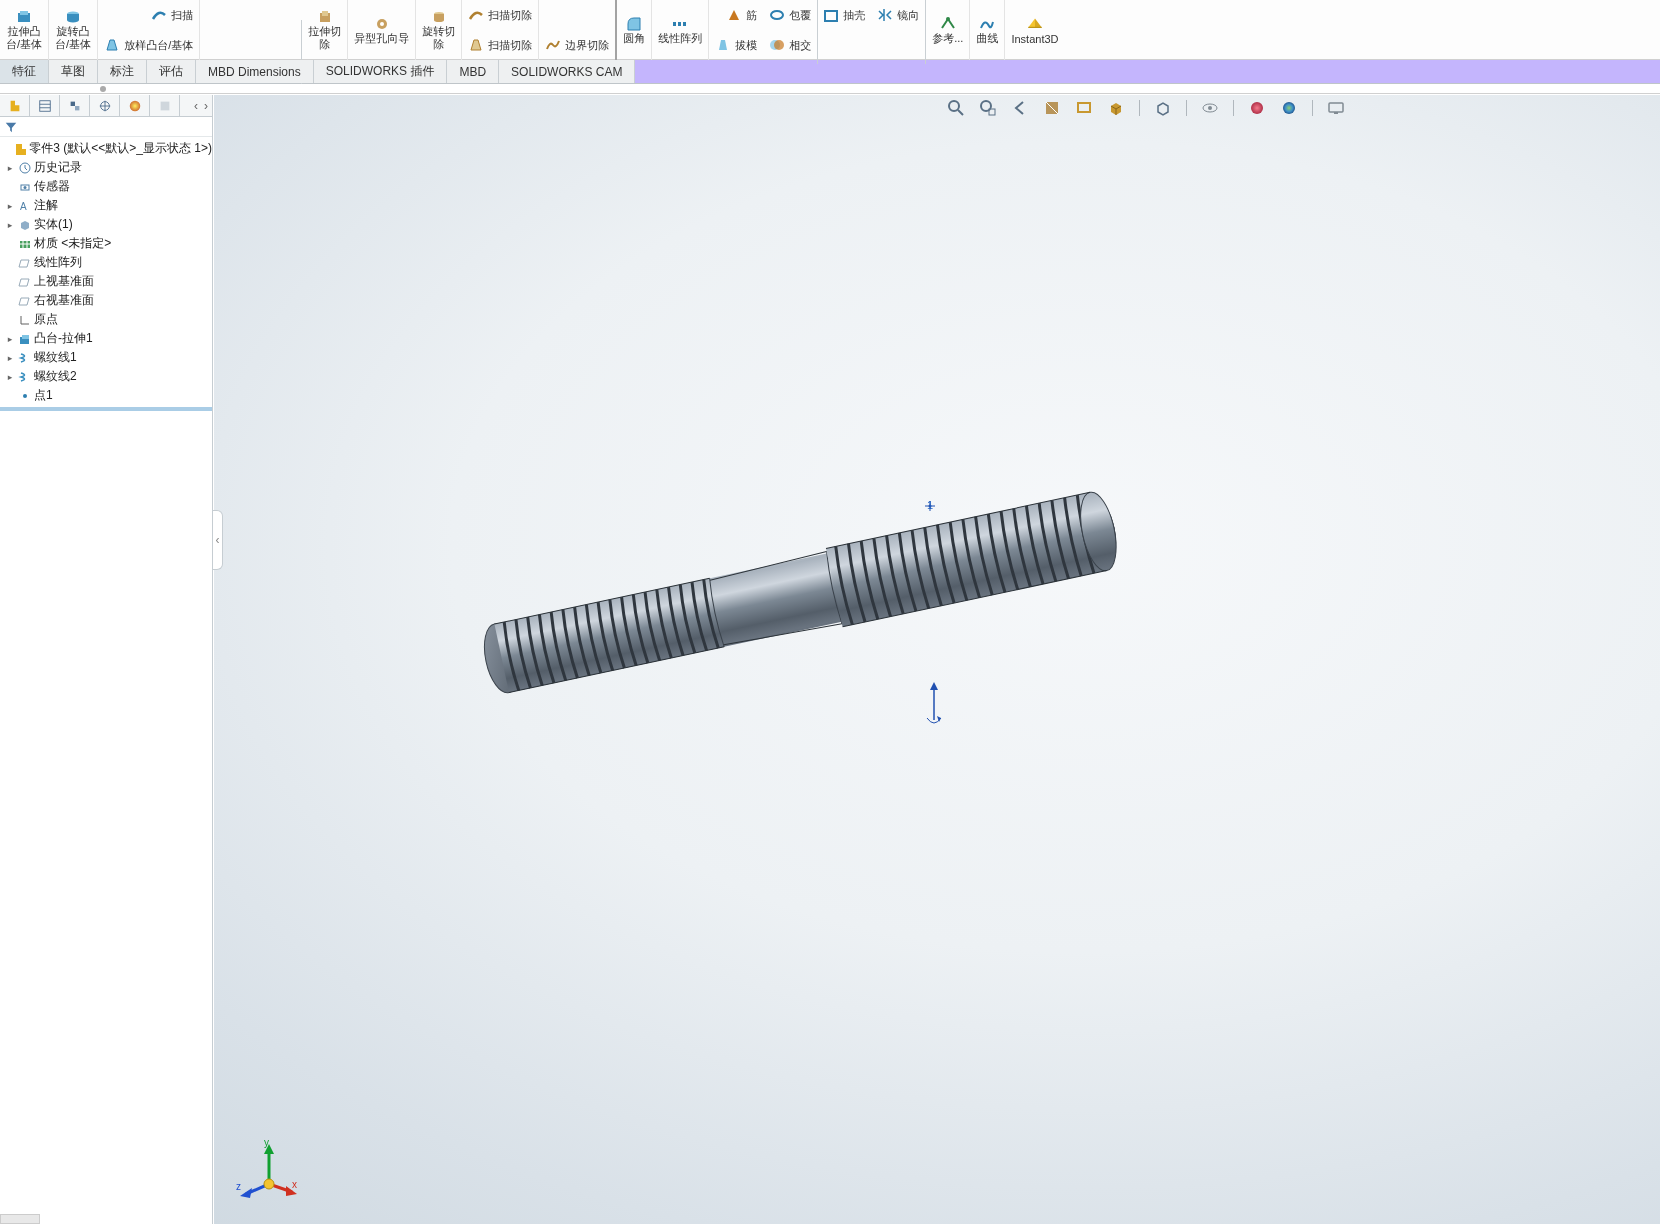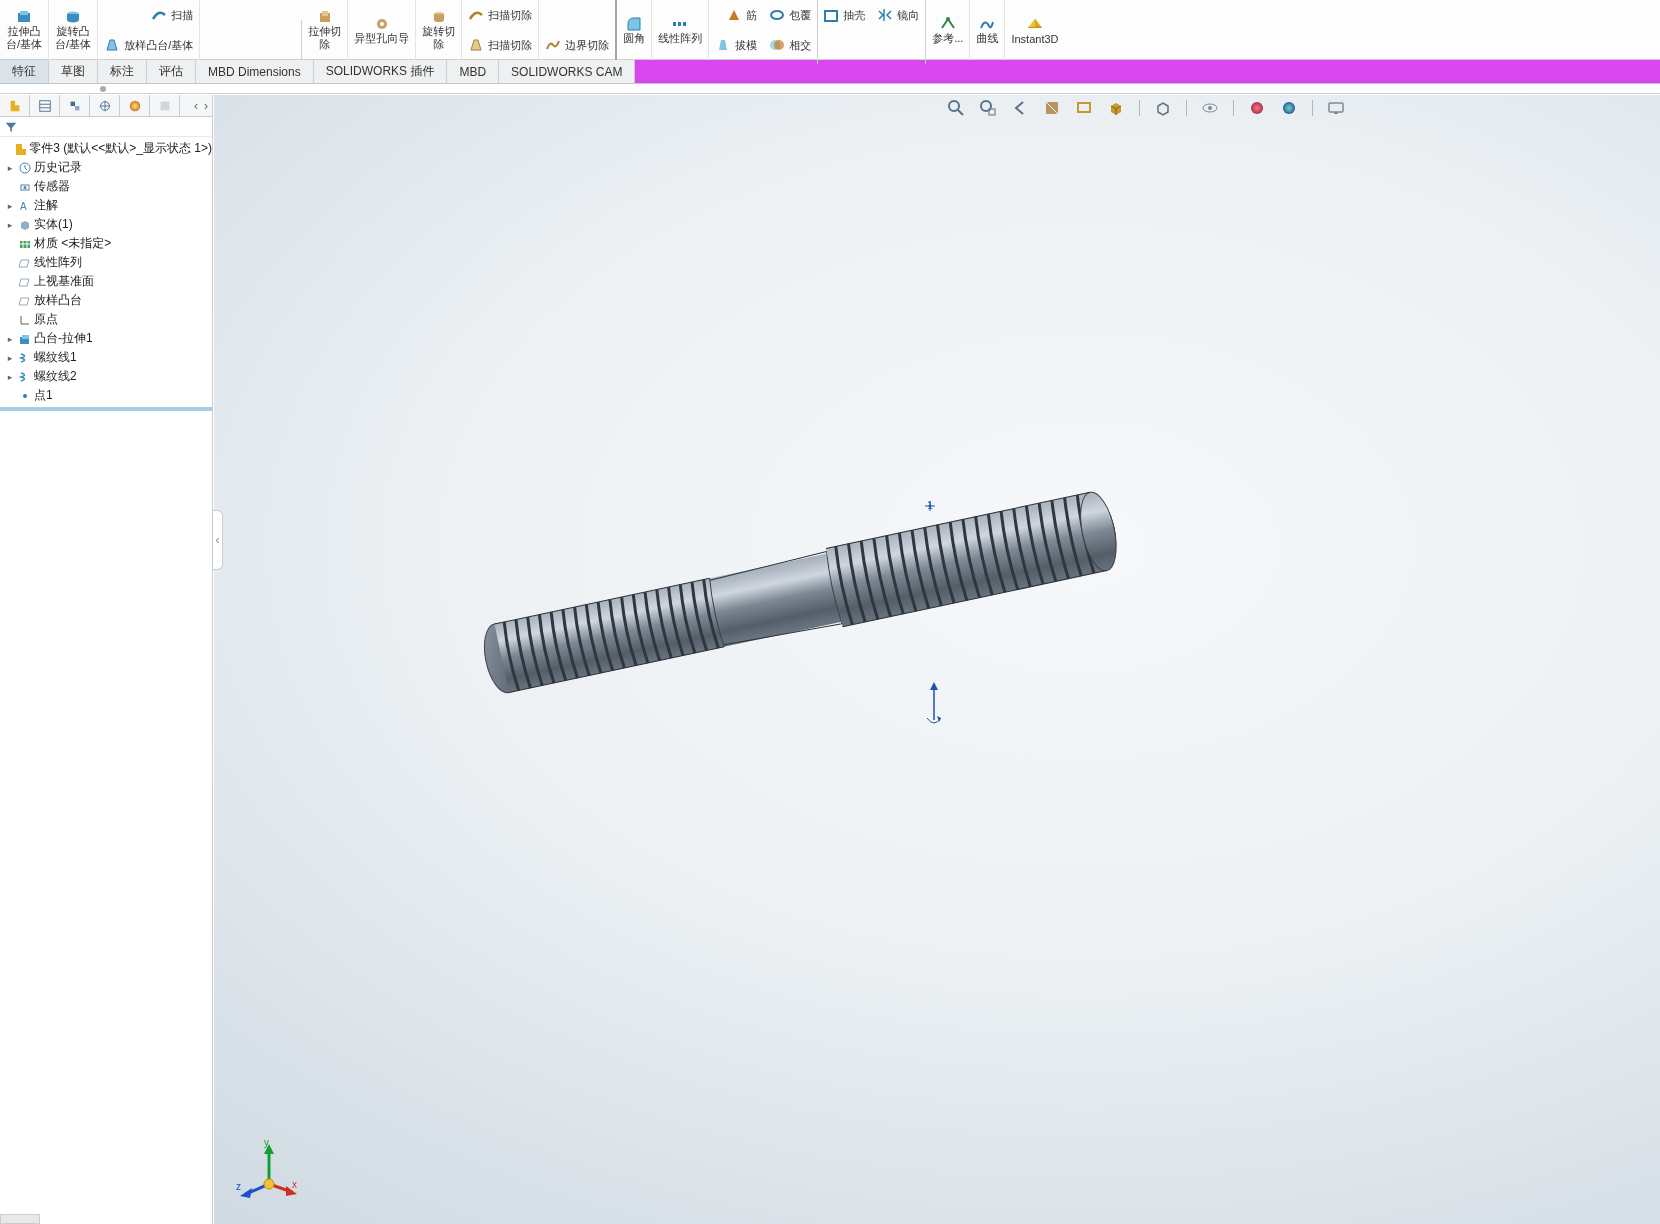--- a/index.html
+++ b/index.html
@@ -61,21 +61,21 @@
     padding: 0 6px;
     height:30px;
     font-size:11px;
     color:#333;
     white-space: nowrap;
   }
 
   
   .tabstrip {
     height: 24px;
-    background: #d946ef;
+    background: #c4b5fd;
     display:flex;
     align-items:stretch;
     border-bottom: 1px solid #bfc5c9;
   }
   .tab {
     padding: 0 12px;
     font-size: 12px;
     color:#333;
     border-right: 1px solid #c9cfd3;
     display:flex;
@@ -605,21 +605,21 @@
         </span>
       <span>上视基准面</span>
     </div>
     <div class="node depth1">
       <span class="tw"></span>
       <span class="ic">
           <svg width="14" height="14">
             <path d="M3 4 L11 4 L9 11 L1 11 Z" fill="none" stroke="#98aab8"></path>
           </svg>
         </span>
-      <span>放样凸台</span>
+      <span>右视基准面</span>
     </div>
     <div class="node depth1">
       <span class="tw"></span>
       <span class="ic">
           <svg width="14" height="14">
             <line x1="3" y1="11" x2="3" y2="3" stroke="#606060"></line>
             <line x1="3" y1="11" x2="11" y2="11" stroke="#606060"></line>
           </svg>
         </span>
       <span>原点</span>

